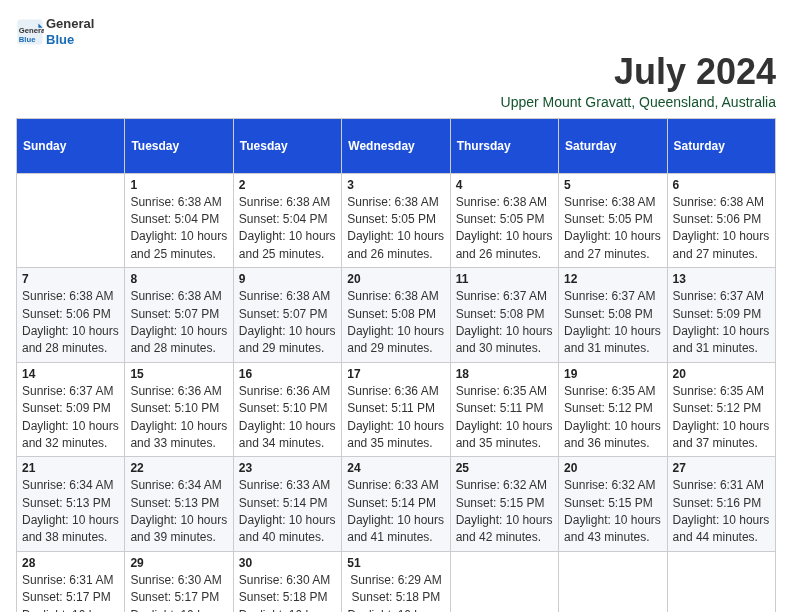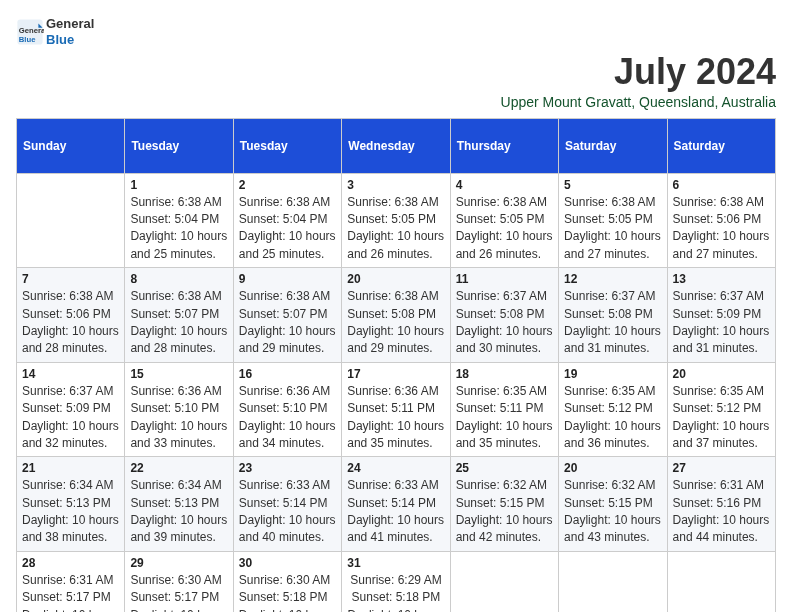--- a/index.html
+++ b/index.html
@@ -338,21 +338,21 @@
 and 46 minutes.</div>
         </td>
         <td>
           <span class="day-number">30</span>
           <div class="day-info" style="white-space: pre-line;">Sunrise: 6:30 AM
 Sunset: 5:18 PM
 Daylight: 10 hours
 and 47 minutes.</div>
         </td>
         <td>
-          <span class="day-number">31</span>
+          <span class="day-number">51</span>
           <div class="day-info" style="white-space: pre-line; text-align: center;">Sunrise: 6:29 AM
 Sunset: 5:18 PM
 Daylight: 10 hours
 and 49 minutes.</div>
         </td>
         <td class="empty-cell"></td>
         <td class="empty-cell"></td>
         <td class="empty-cell"></td>
       </tr>
     </tbody>

